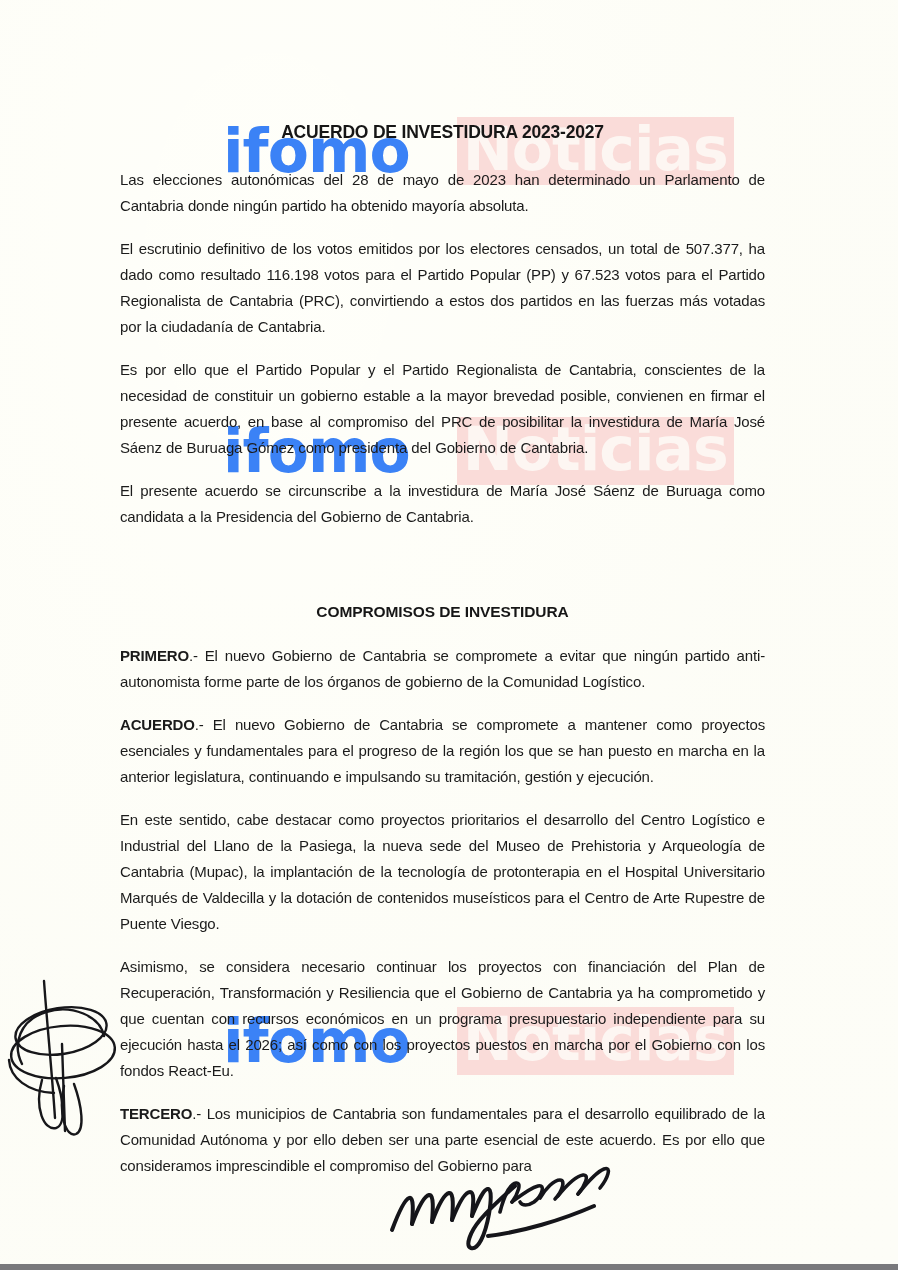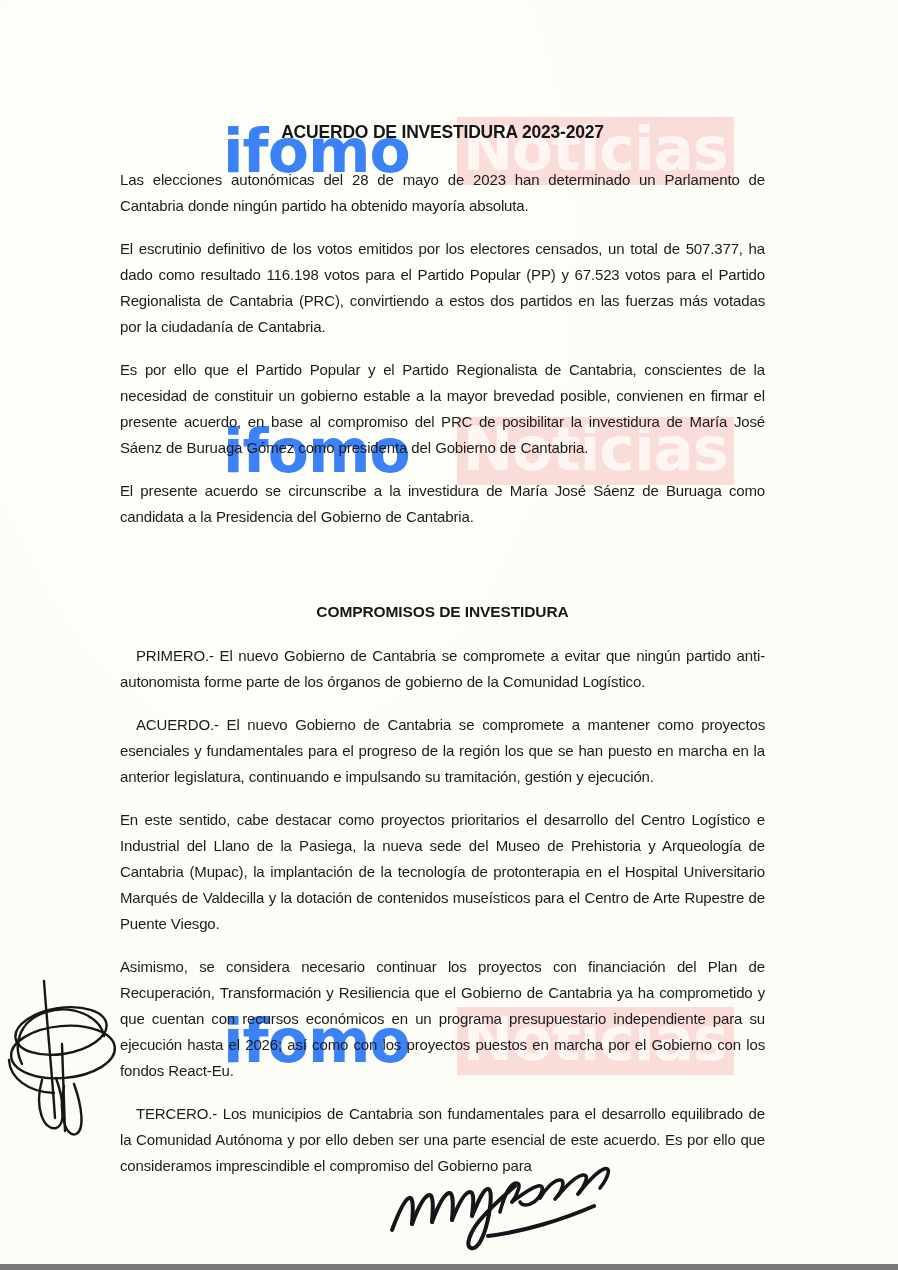--- a/index.html
+++ b/index.html
@@ -55,22 +55,21 @@
     text-align: justify;
     font-size: 15px;
     line-height: 26px;
     margin: 0 0 17px 0;
     letter-spacing: -0.15px;
     word-spacing: 0.2px;
   }
   p.first-body { margin-top: 24px; }
   p.after-head { margin-top: 22px; }
   .lead {
-    font-weight: normal;
-    margin-left: 16px;
+    font-weight: bold;
   }
 
   
   .wm {
     position: absolute;
     z-index: 2;
     pointer-events: none;
     display: flex;
     align-items: center;
     height: 66px;

